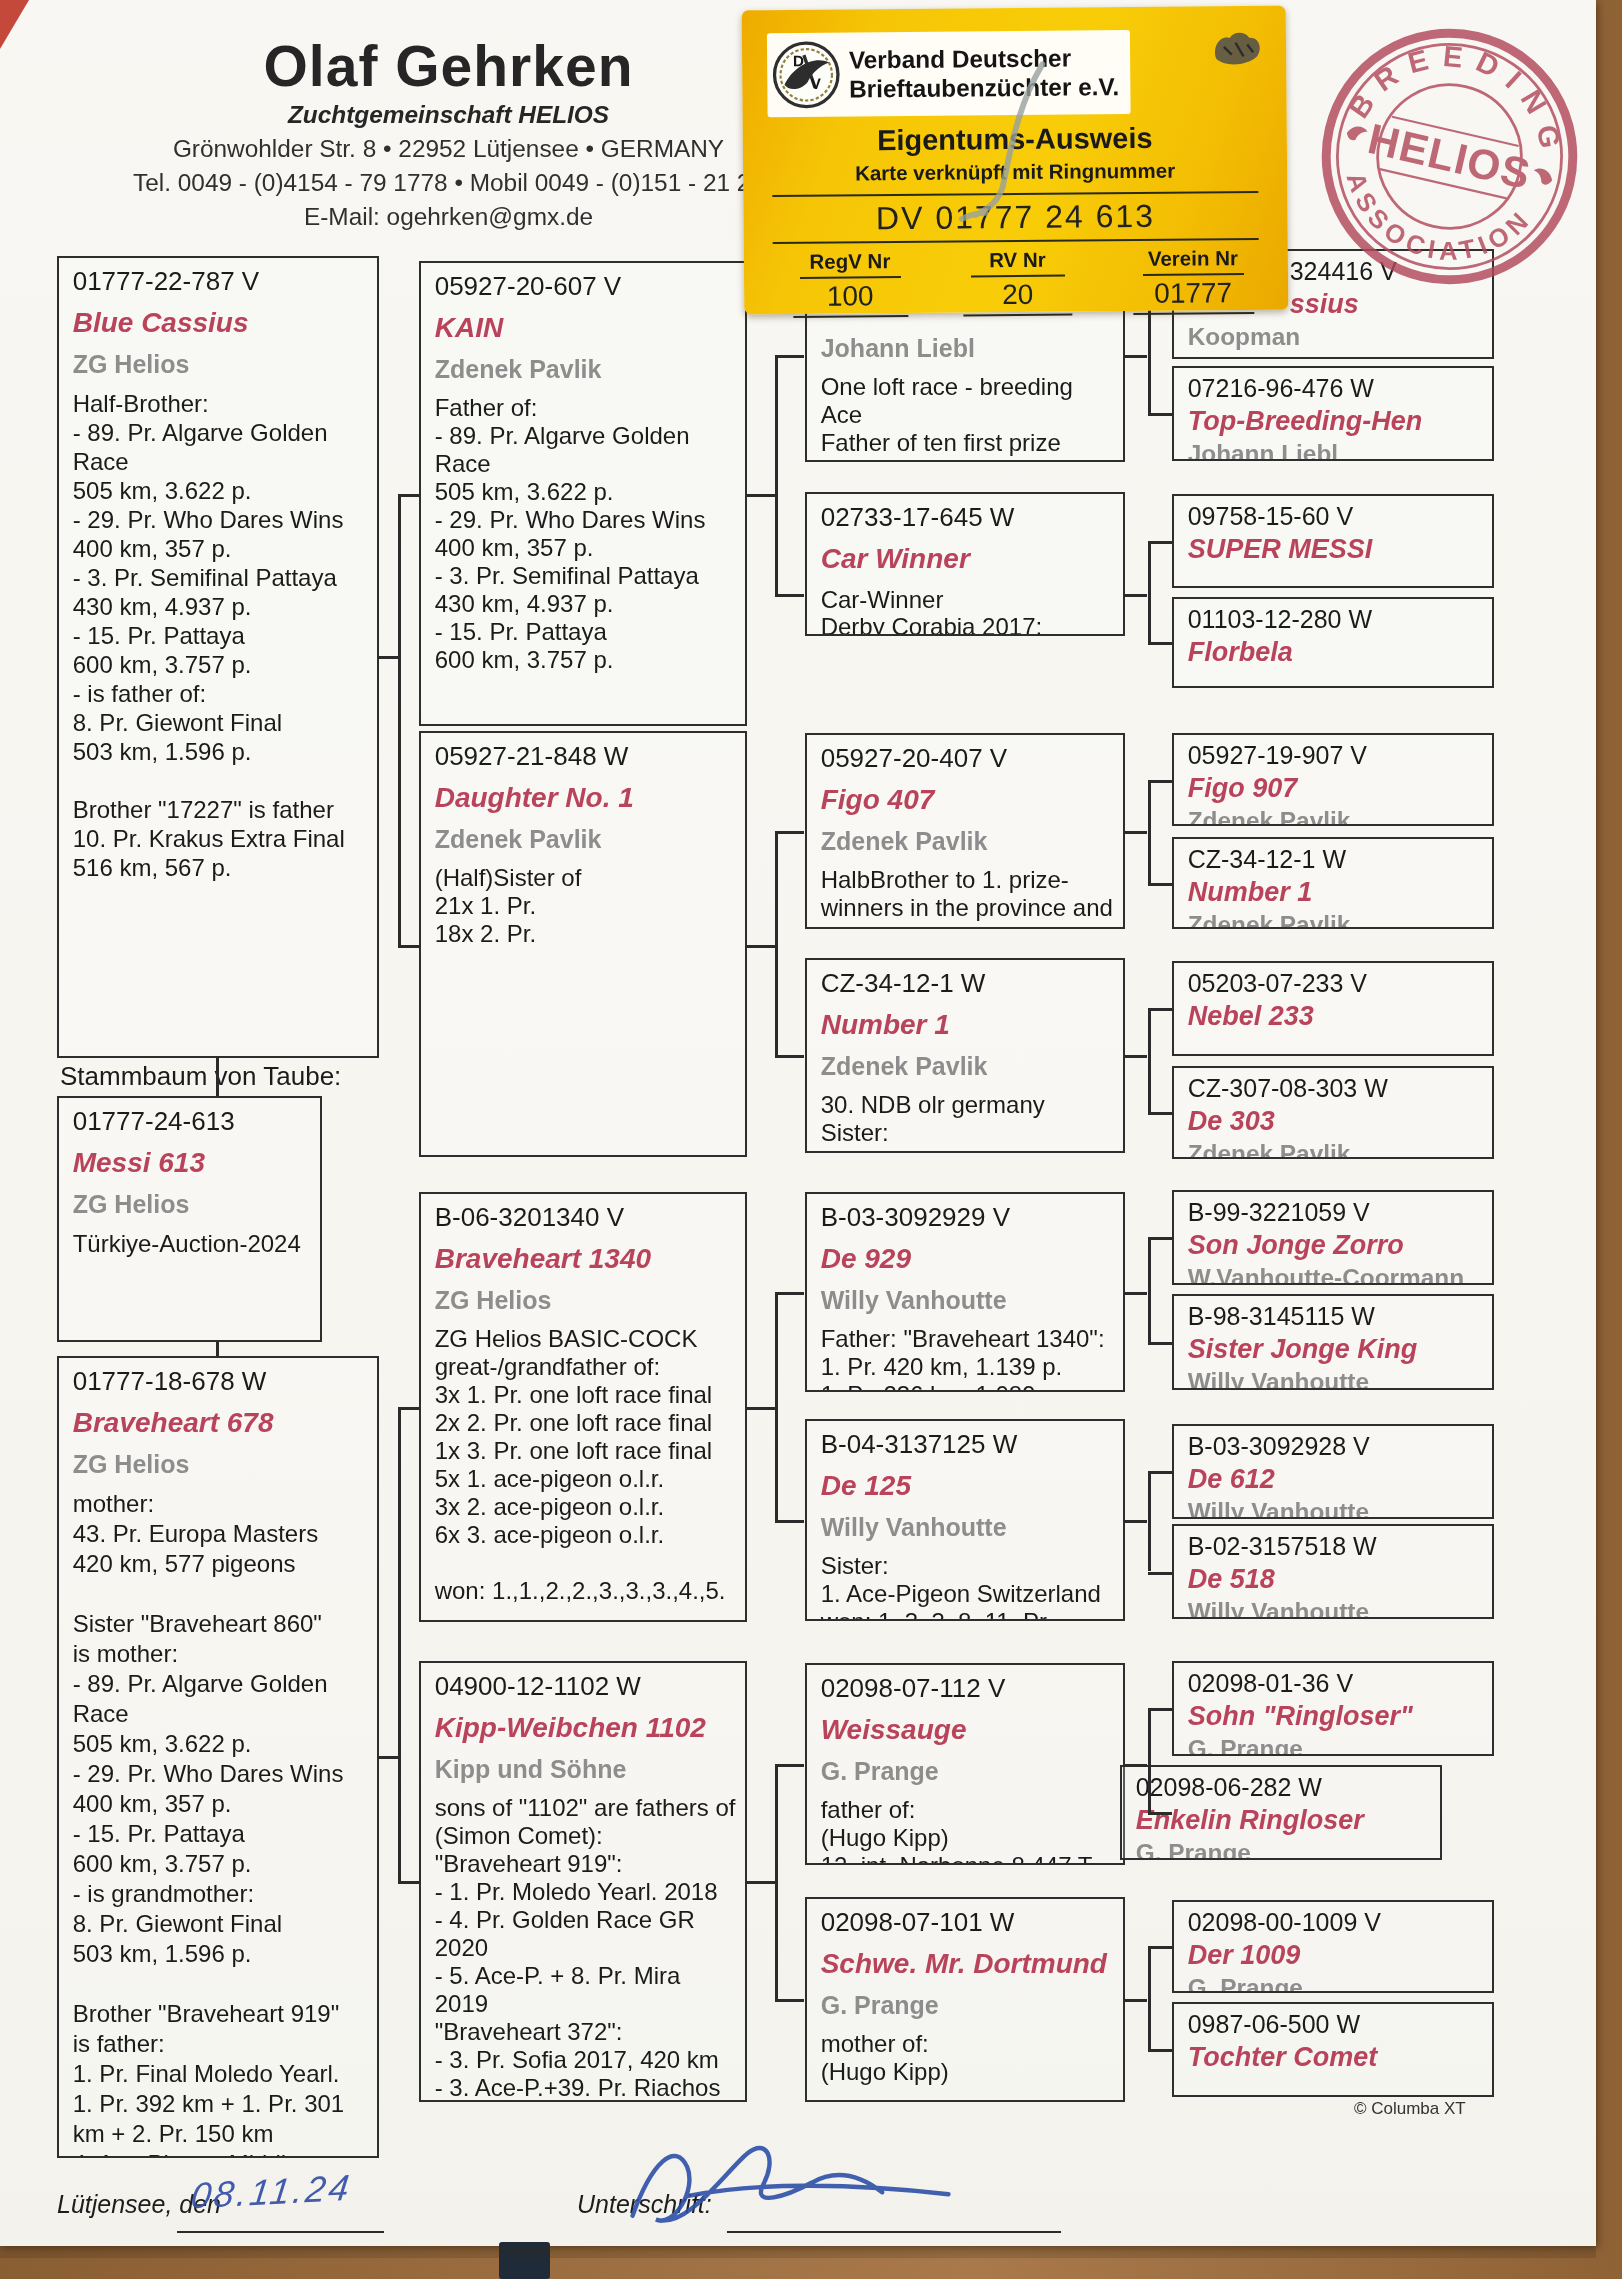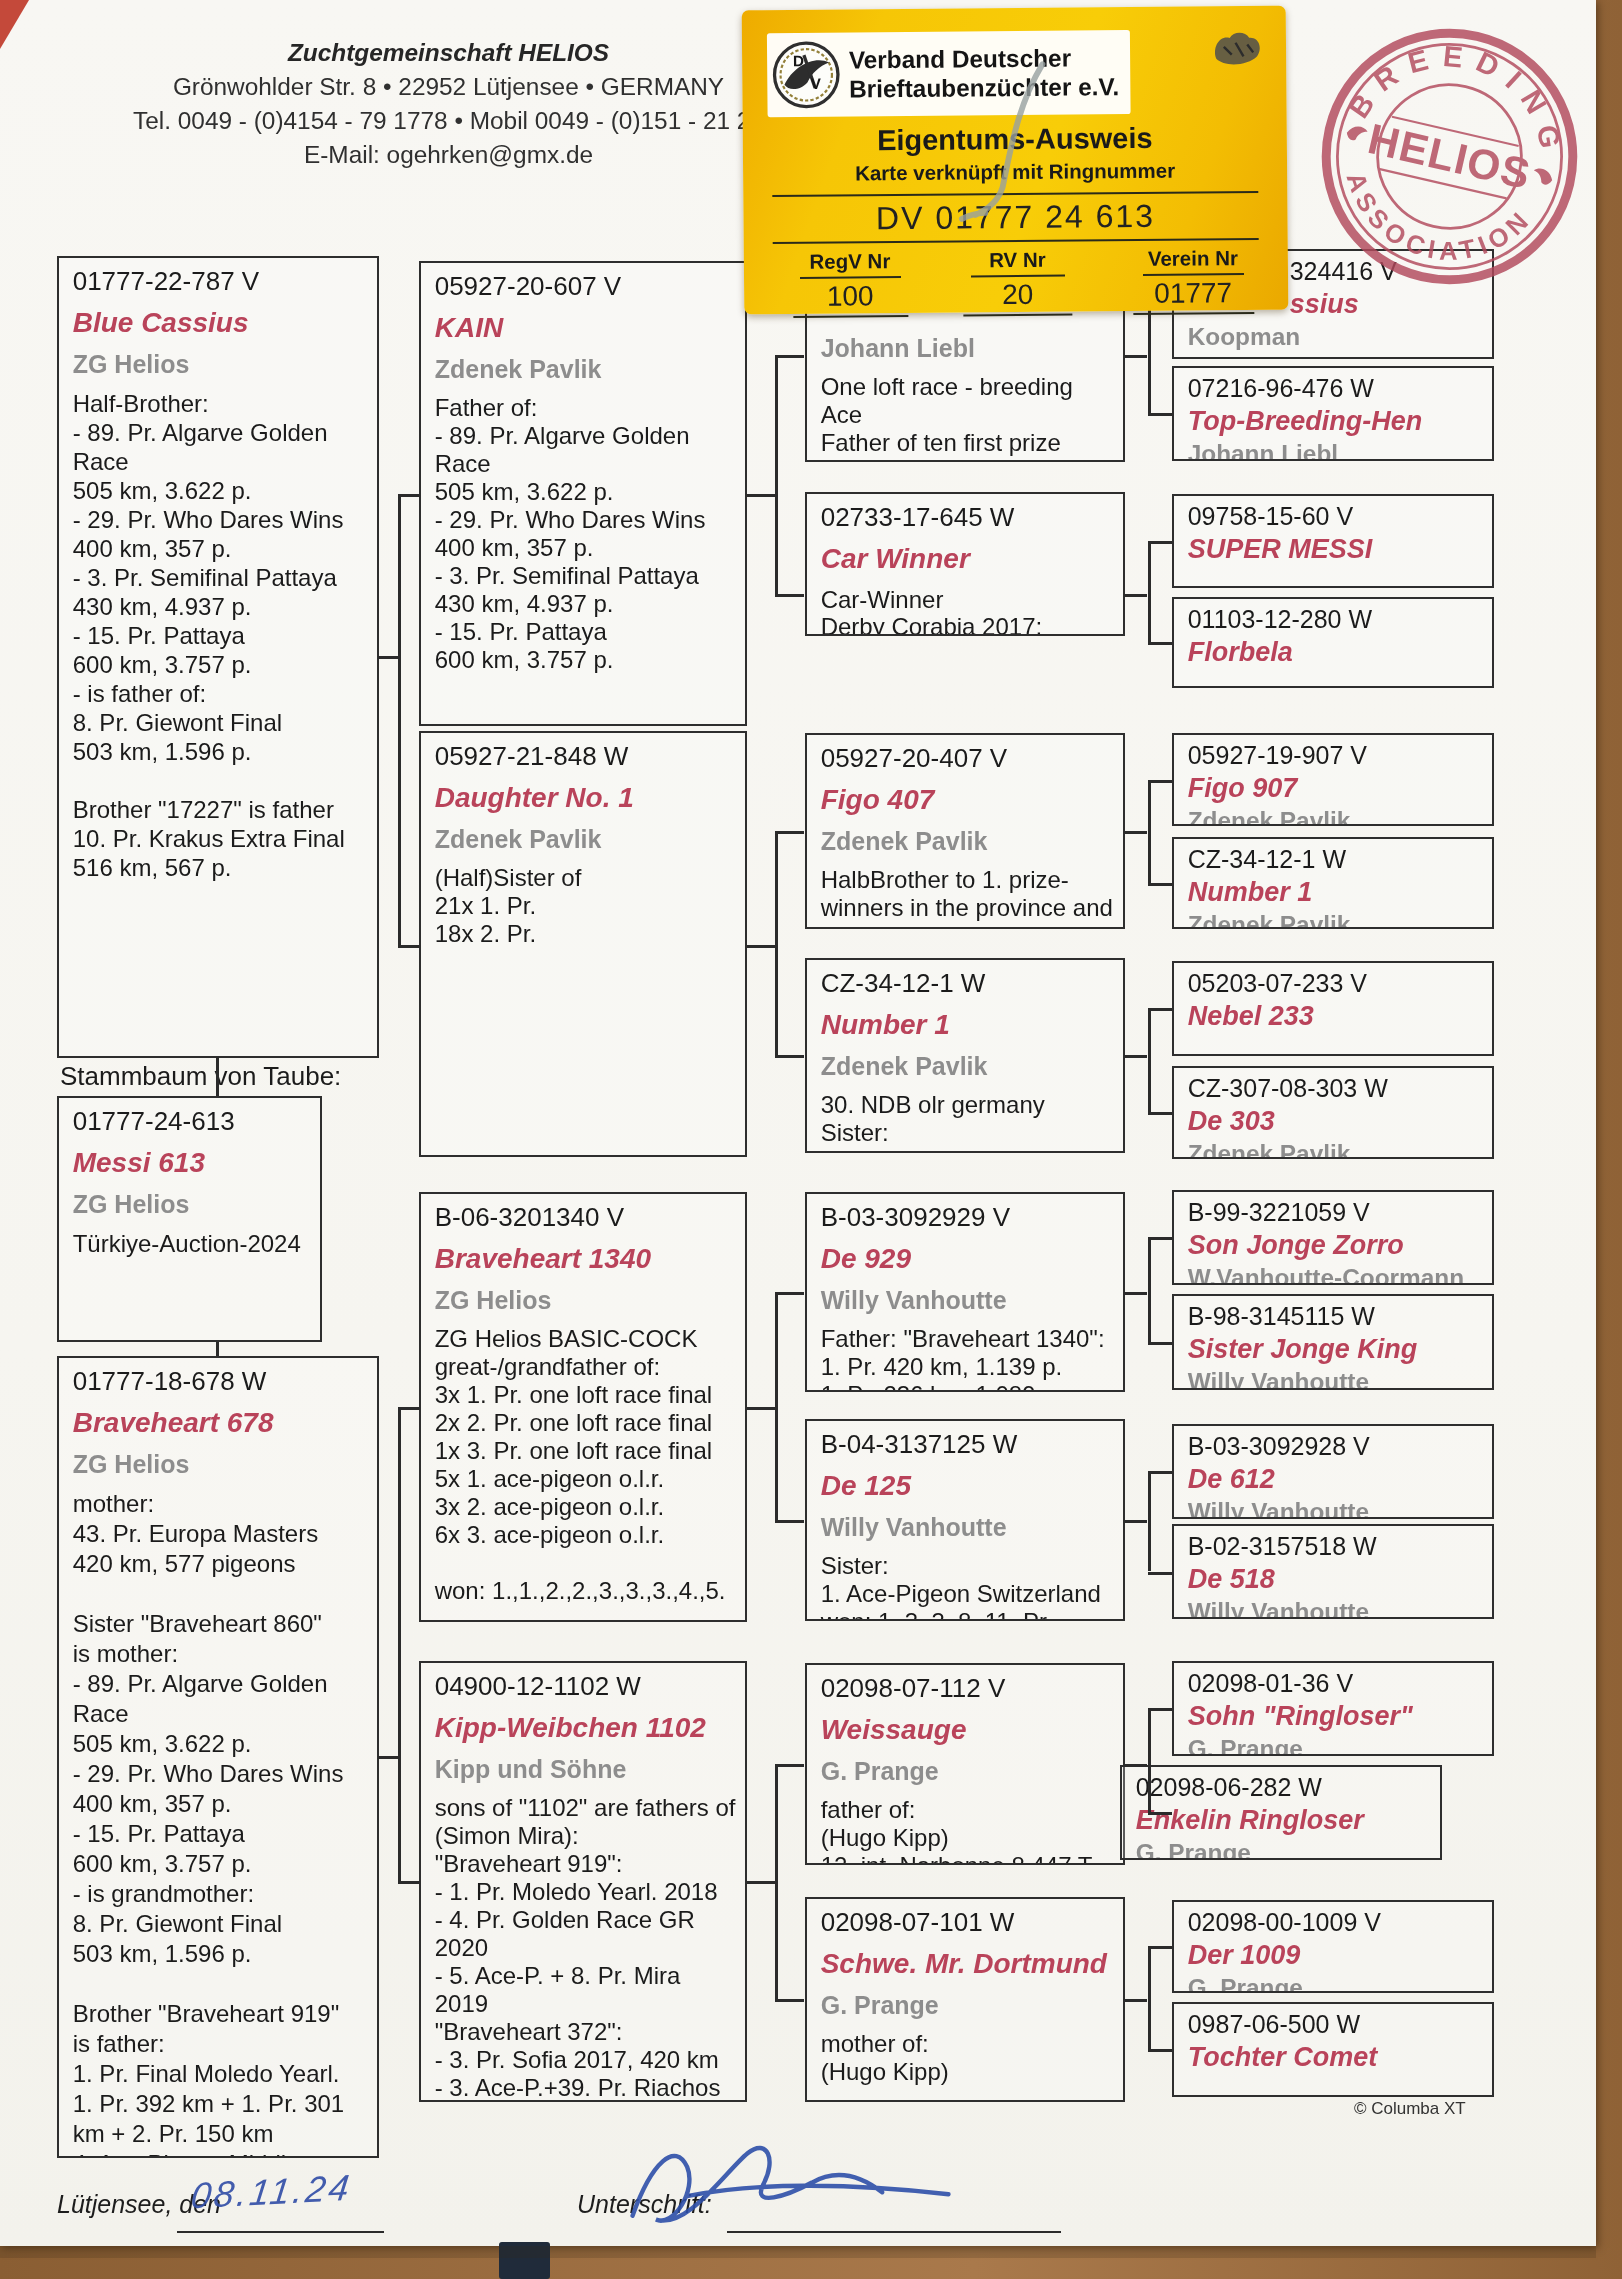--- a/index.html
+++ b/index.html
@@ -67,20 +67,21 @@
   .sigline{position:absolute;left:727px;top:2231px;width:334px;height:2px;background:#2b2b2b;}
   .sig{position:absolute;left:605px;top:2126px;width:410px;height:117px;}
 </style>
 </head>
 <body>
 
 <div class="stage">
   <div class="page">
 
     <div class="hdr">
+      <div class="name">Olaf Gehrken</div>
       <div class="sub">Zuchtgemeinschaft HELIOS</div>
       <div class="adr">Grönwohlder Str. 8 • 22952 Lütjensee • GERMANY</div>
       <div class="tel">Tel. 0049 - (0)4154 - 79 1778 • Mobil 0049 - (0)151 - 21 23</div>
       <div class="eml">E-Mail: ogehrken@gmx.de</div>
     </div>
 
     <div class="stammbaum">Stammbaum von Taube:</div>
 
     <div id="tree">
         <div class="pbox" style="left: 57px; top: 256px; width: 322px; height: 802px;">
@@ -177,21 +178,21 @@
           <div class="bline" style="line-height: 28px; min-height: 28px;">3x 2. ace-pigeon o.l.r.</div>
           <div class="bline" style="line-height: 28px; min-height: 28px;">6x 3. ace-pigeon o.l.r.</div>
           <div class="bline" style="line-height: 28px; min-height: 28px;"></div>
           <div class="bline" style="line-height: 28px; min-height: 28px;">won: 1.,1.,2.,2.,3.,3.,3.,4.,5.</div>
         </div>
         <div class="pbox" style="left: 419px; top: 1661px; width: 328px; height: 441px;">
           <div class="ring">04900-12-1102 W</div>
           <div class="pname">Kipp-Weibchen 1102</div>
           <div class="powner">Kipp und Söhne</div>
           <div class="bline" style="line-height: 28px; min-height: 28px;">sons of "1102" are fathers of</div>
-          <div class="bline" style="line-height: 28px; min-height: 28px;">(Simon Mira):</div>
+          <div class="bline" style="line-height: 28px; min-height: 28px;">(Simon Comet):</div>
           <div class="bline" style="line-height: 28px; min-height: 28px;">"Braveheart 919":</div>
           <div class="bline" style="line-height: 28px; min-height: 28px;">- 1. Pr. Moledo Yearl. 2018</div>
           <div class="bline" style="line-height: 28px; min-height: 28px;">- 4. Pr. Golden Race GR</div>
           <div class="bline" style="line-height: 28px; min-height: 28px;">2020</div>
           <div class="bline" style="line-height: 28px; min-height: 28px;">- 5. Ace-P. + 8. Pr. Mira</div>
           <div class="bline" style="line-height: 28px; min-height: 28px;">2019</div>
           <div class="bline" style="line-height: 28px; min-height: 28px;">"Braveheart 372":</div>
           <div class="bline" style="line-height: 28px; min-height: 28px;">- 3. Pr. Sofia 2017, 420 km</div>
           <div class="bline" style="line-height: 28px; min-height: 28px;">- 3. Ace-P.+39. Pr. Riachos</div>
         </div>

